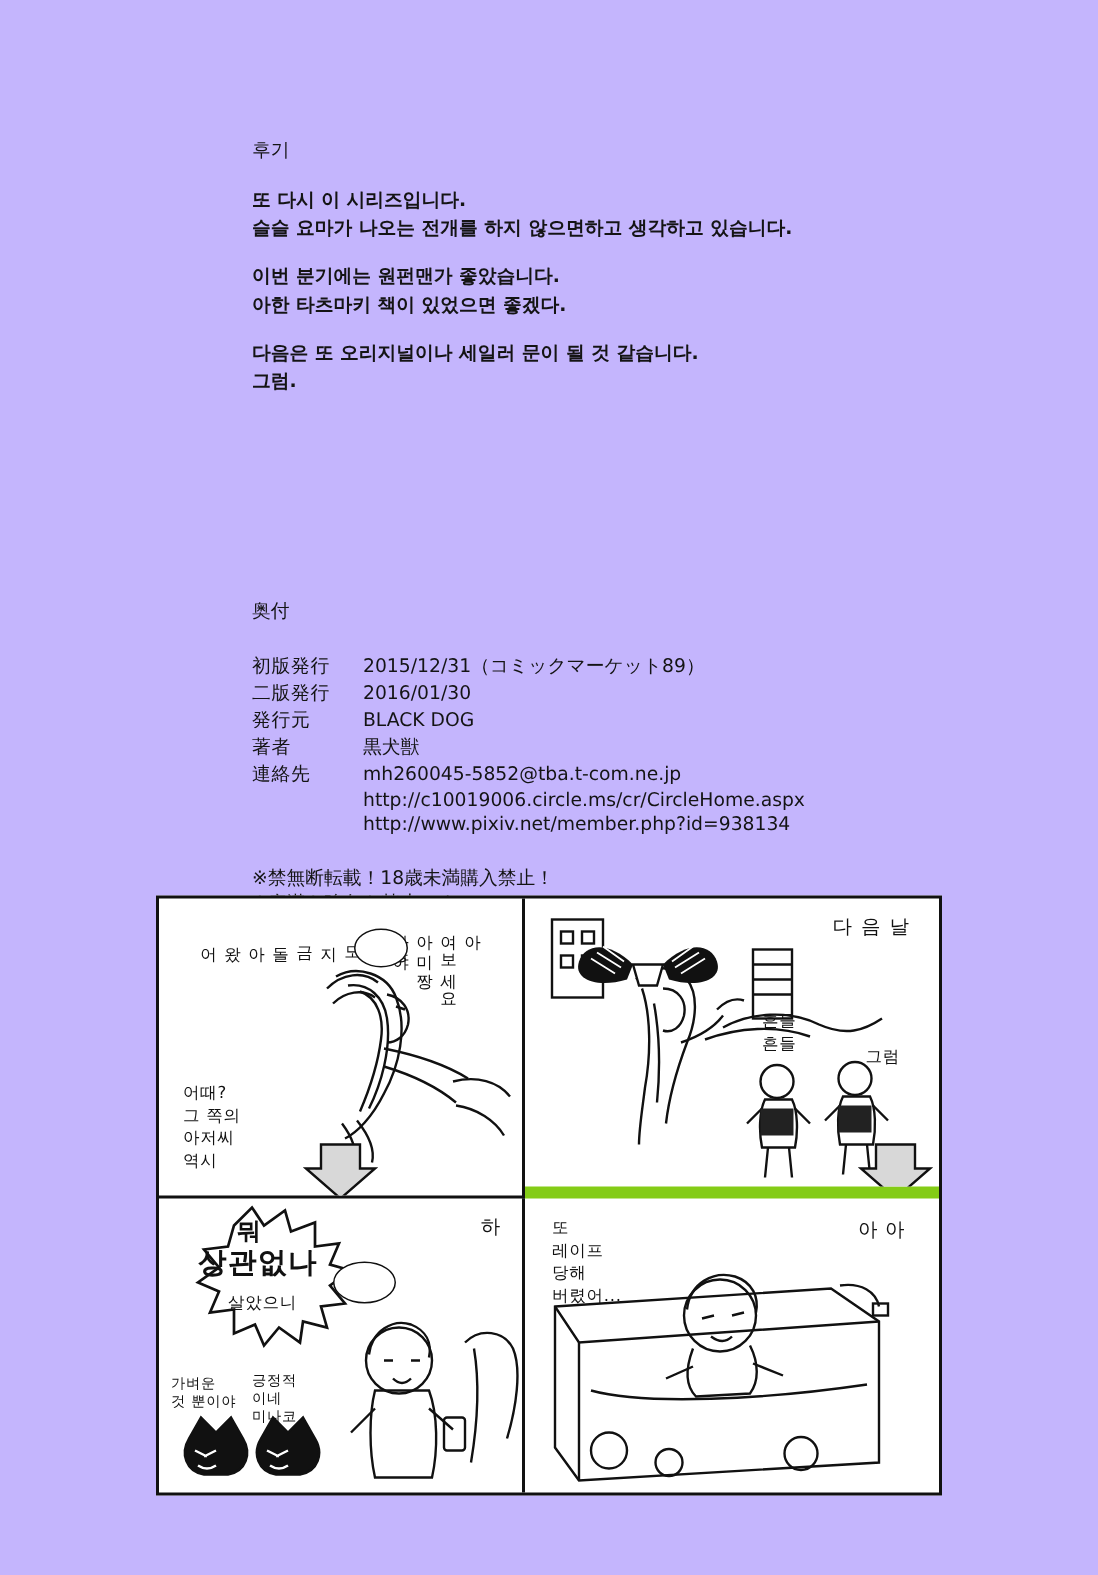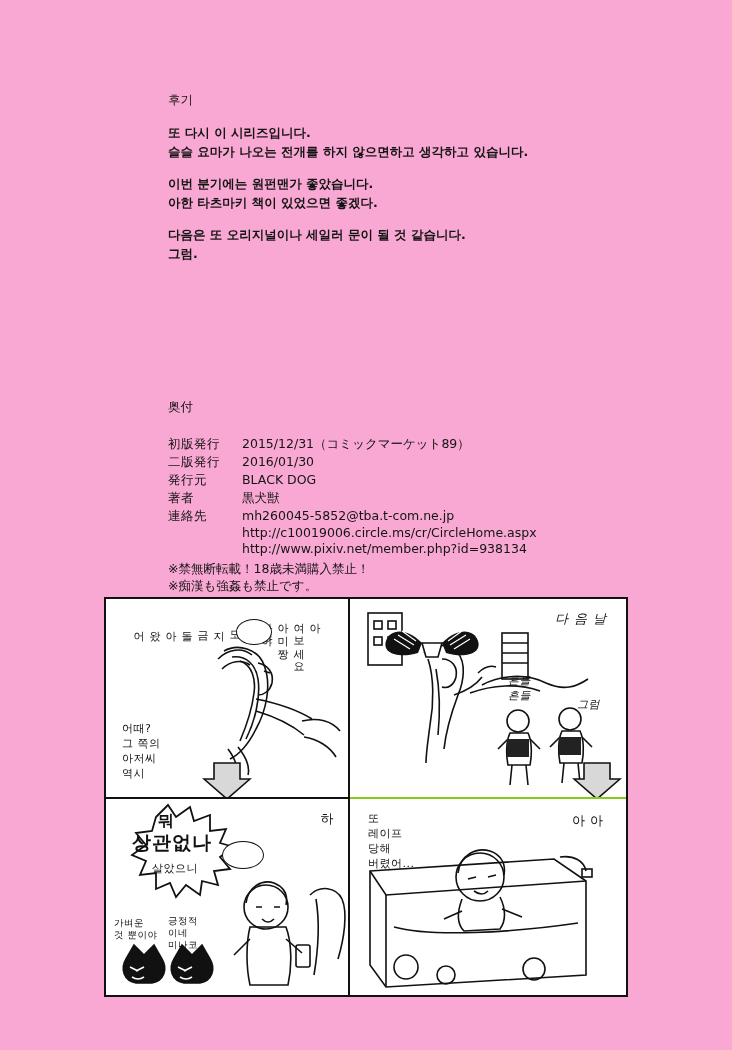--- a/index.html
+++ b/index.html
@@ -11,21 +11,21 @@
     width: 732px;
     height: 1050px;
     position: relative;
     font-family: "DejaVu Sans", sans-serif;
     color: #1a1a1a;
     overflow: hidden;
   }
   .page {
     position: absolute;
     inset: 0;
-    background: #f9a8d4;
+    background: #c4b5fd;
   }
 
   
   .afterword {
     position: absolute;
     left: 168px;
     top: 90px;
     width: 470px;
     font-size: 12.5px;
     line-height: 19px;
@@ -67,21 +67,21 @@
     white-space: nowrap;
   }
   .colophon td.label {
     width: 74px;
     letter-spacing: 0.5px;
   }
   .colophon .urls div {
     line-height: 16px;
   }
   .colophon .notices {
-    margin-top: 2px;
+    margin-top: 18px;
   }
   .colophon .notices div {
     line-height: 17px;
   }
 
   
   .comic {
     position: absolute;
     left: 104px;
     top: 597px;
@@ -93,21 +93,21 @@
     grid-template-columns: 244px 1fr;
     grid-template-rows: 200px 1fr;
     background: #fff;
   }
   .panel {
     position: relative;
     overflow: hidden;
     box-sizing: border-box;
   }
   .panel.p1 { border-right: 2px solid #111; border-bottom: 2px solid #111; }
-  .panel.p2 { border-bottom: 2px solid #84cc16; font-style: italic; }
+  .panel.p2 { border-bottom: 8px solid #84cc16; }
   .panel.p3 { border-right: 2px solid #111; }
   .panel.p4 { }
 
   .hw {
     position: absolute;
     font-family: "DejaVu Sans", sans-serif;
     color: #111;
     font-size: 11px;
     line-height: 15px;
     white-space: pre;

